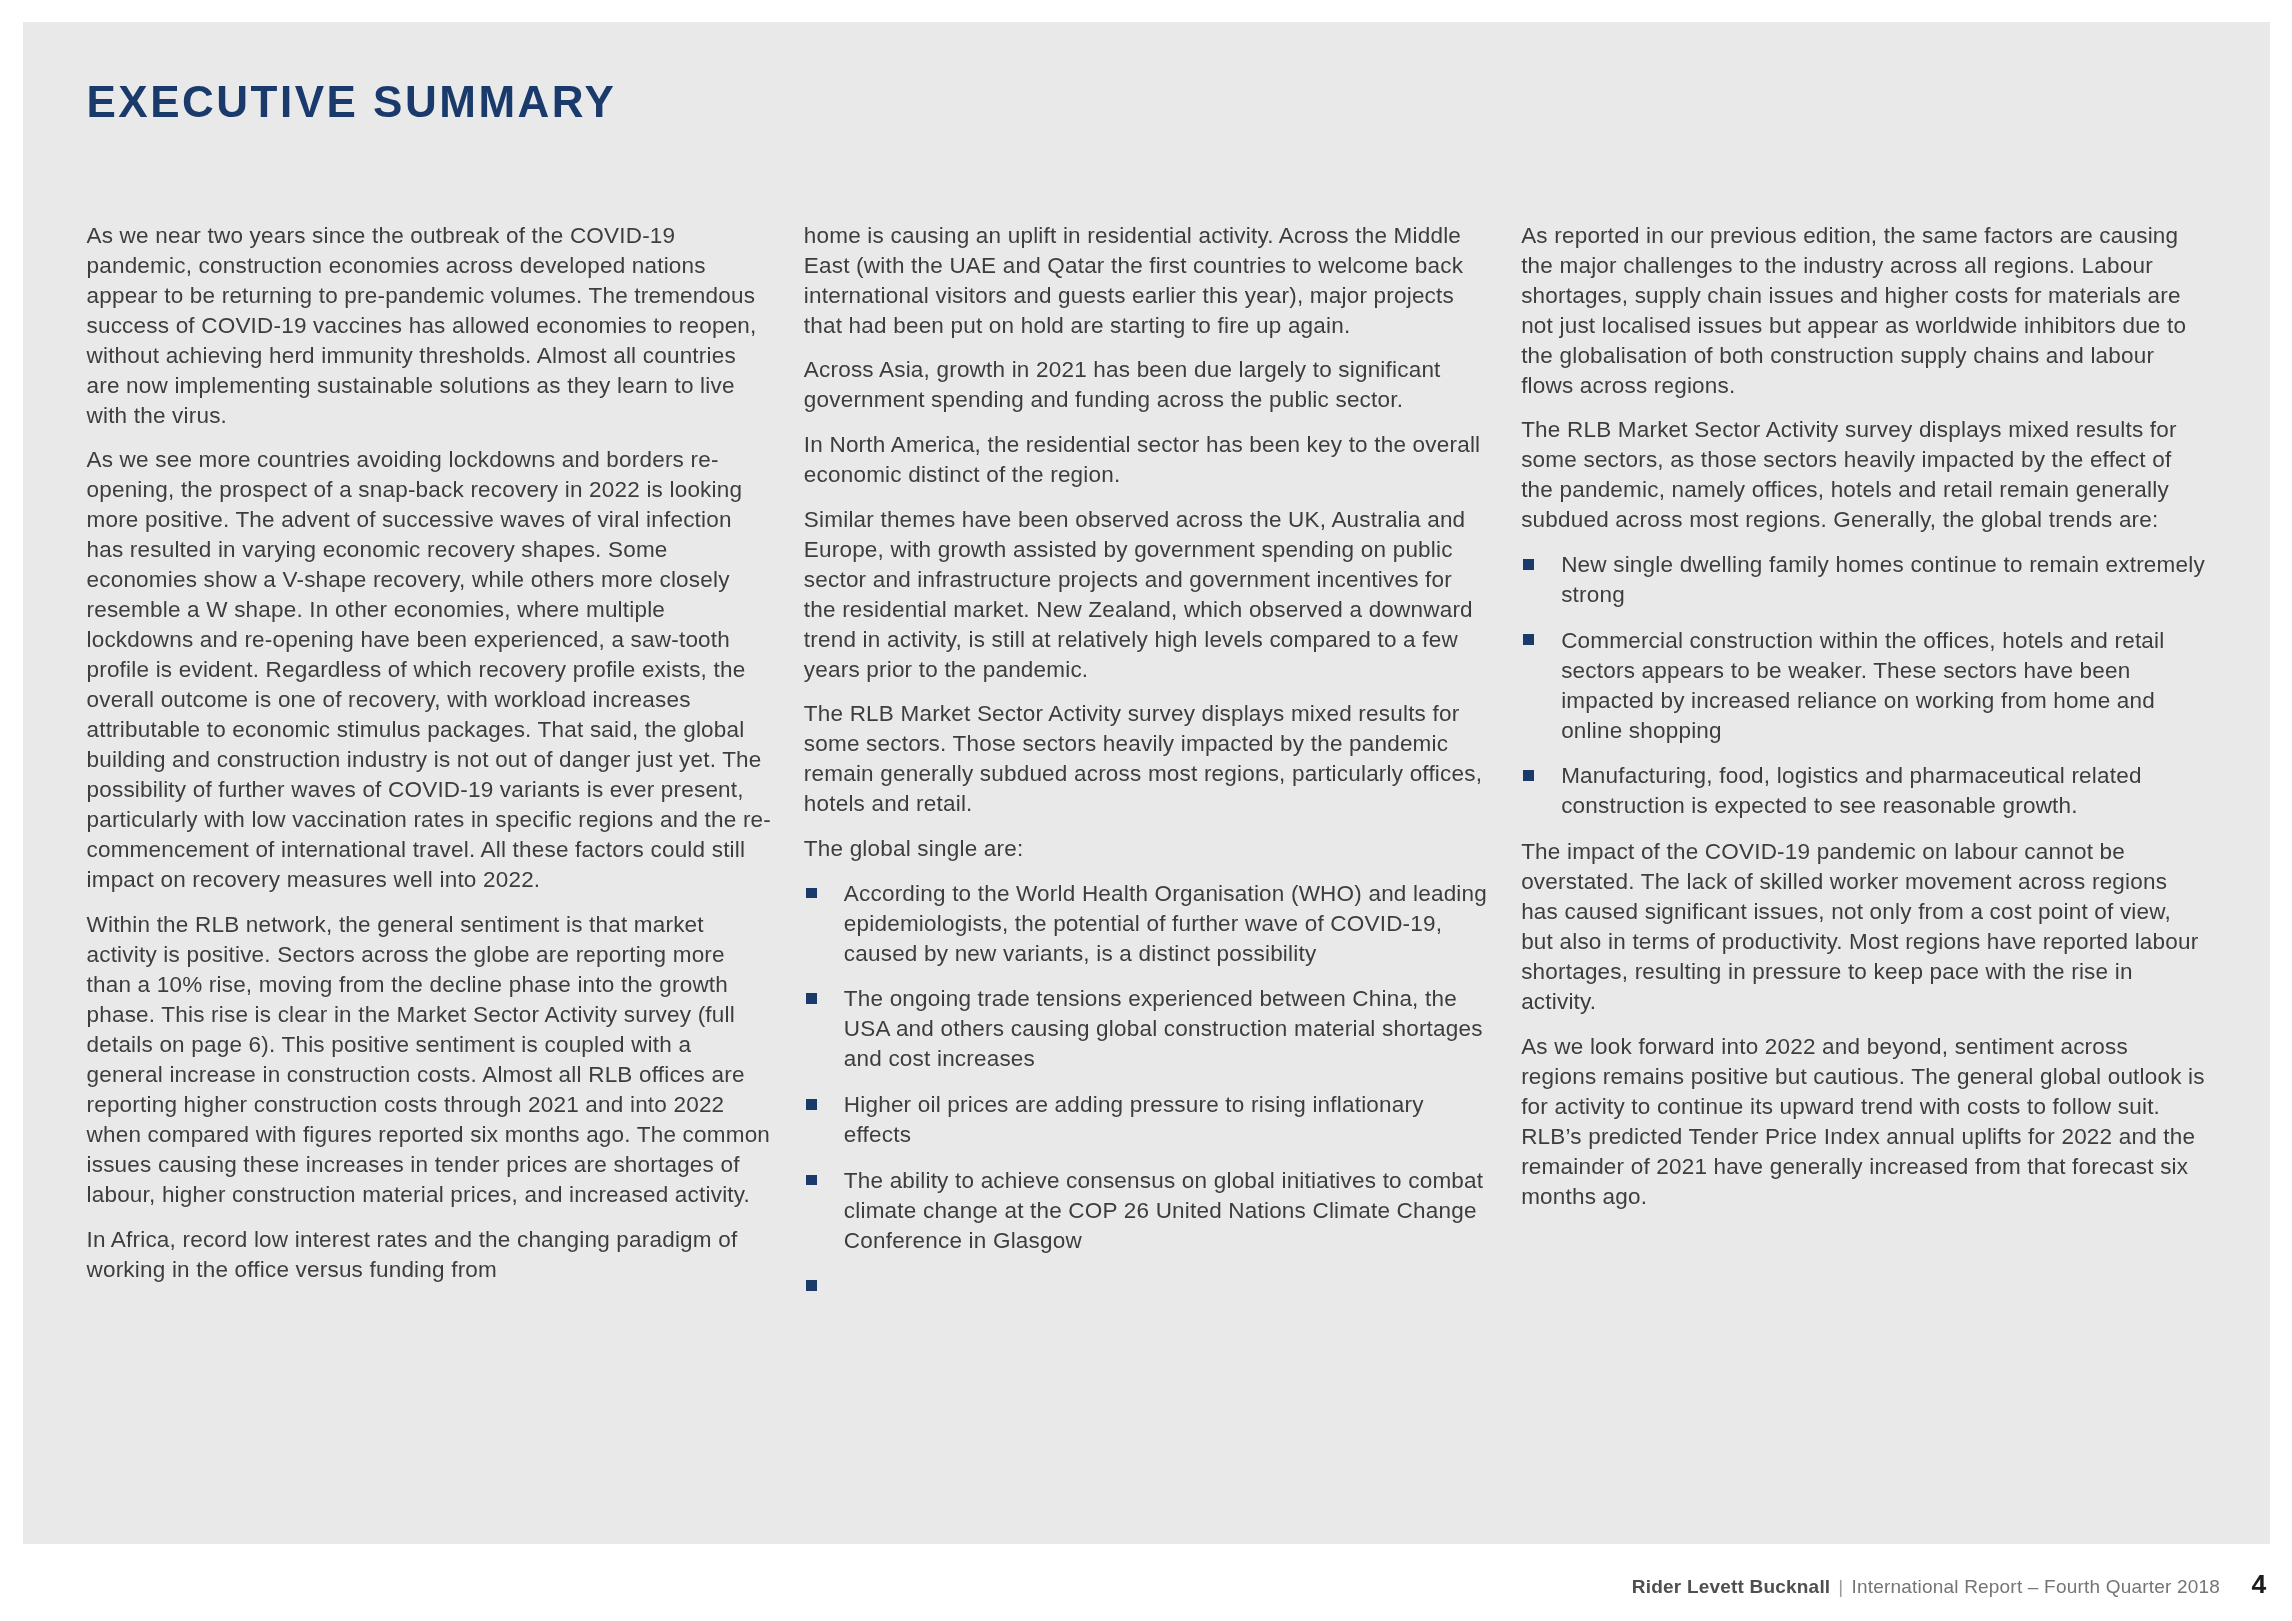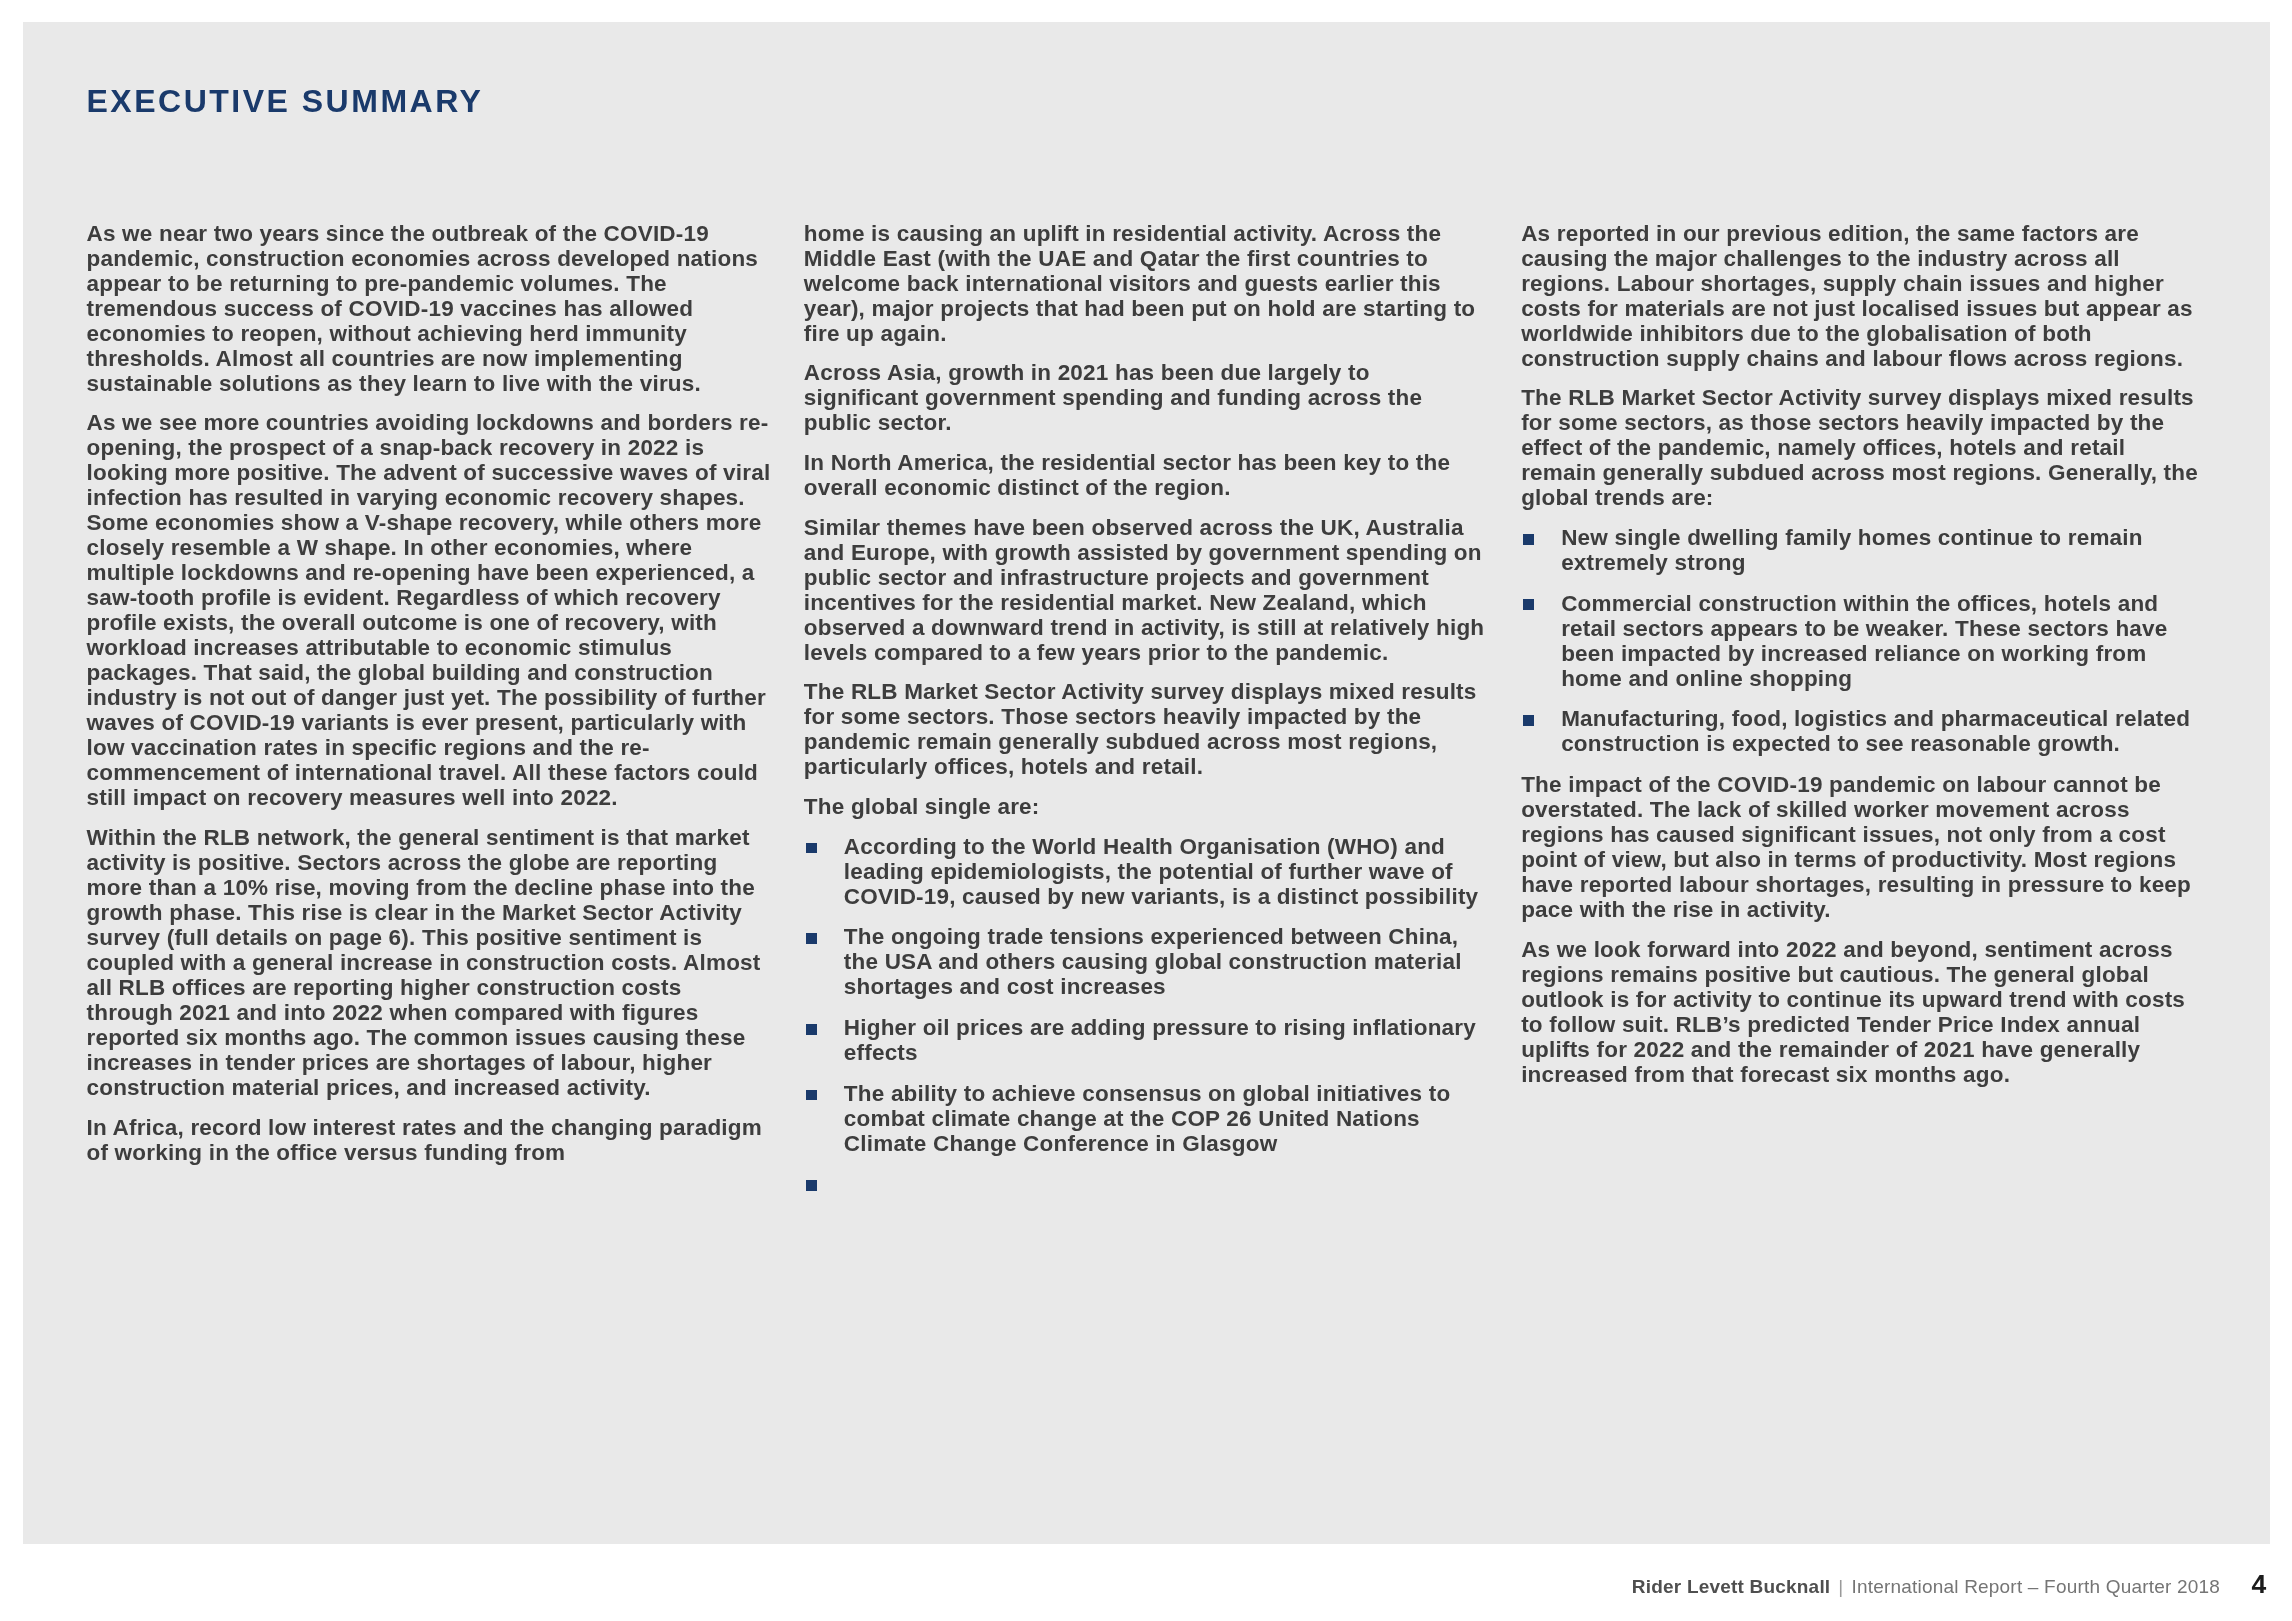--- a/index.html
+++ b/index.html
@@ -19,38 +19,37 @@
     position:absolute;
     left:22.5px;top:21.6px;
     width:2247px;height:1522px;
     background:var(--panel);
     box-sizing:border-box;
     padding:61px 63px 0 64px;
   }
   .title{
     margin:0;
     color:var(--navy);
-    font-size:32px;
+    font-size:44px;
     font-weight:700;
     letter-spacing:2.5px;
     line-height:37px;
   }
   .columns{
     display:flex;
     gap:32px;
     margin-top:101px;
   }
   .col{
     flex:1 1 0;
     min-width:0;
     font-size:22.5px;
-    line-height:25px;
+    line-height:30px;
     letter-spacing:0.2px;
     color:var(--text);
-    font-weight:bold;
   }
   .para{
     margin:0 0 14.7px 0;
   }
   .bullets{
     list-style:none;
     margin:0 0 14.7px 0;
     padding:0;
   }
   .bullets li{

